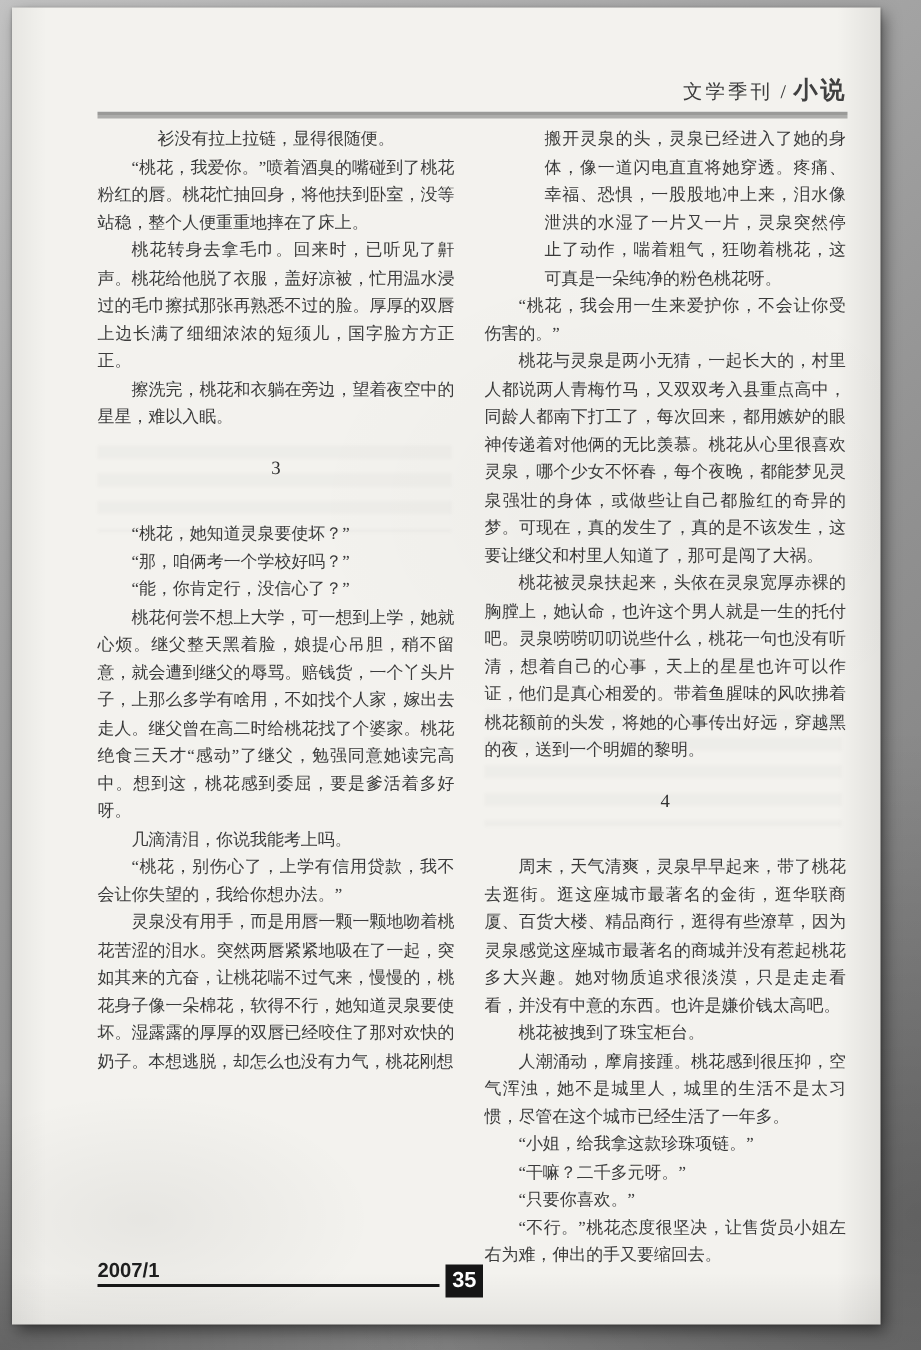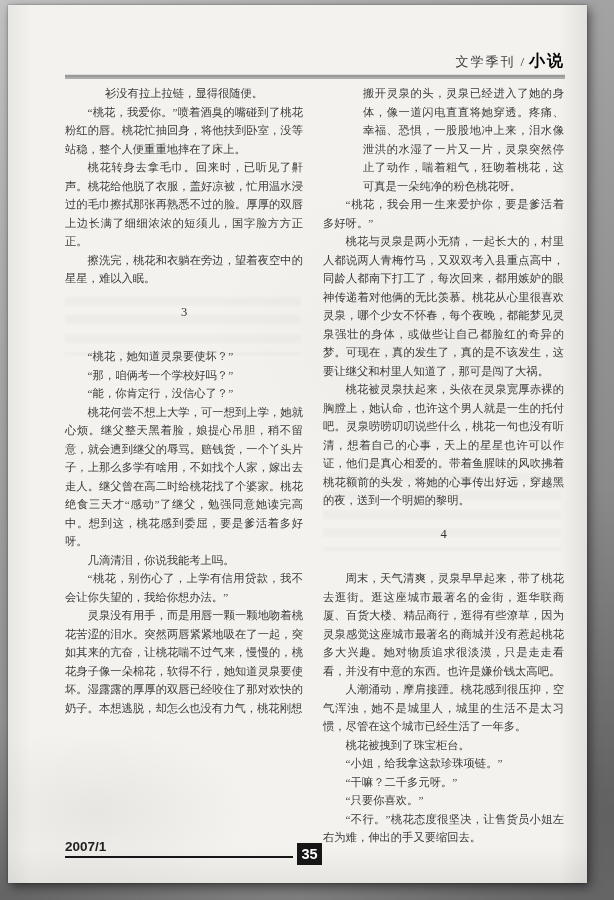--- a/index.html
+++ b/index.html
@@ -24,21 +24,21 @@
       linear-gradient(0deg, rgba(0,0,0,.06), rgba(0,0,0,0) 4%),
       radial-gradient(ellipse 220px 120px at 15% 92%, rgba(0,0,0,.05), transparent 70%),
       radial-gradient(ellipse 320px 240px at 72% 38%, rgba(0,0,0,.025), transparent 70%);
   }
   .header {
     position:absolute; top:46px; right:22px;
     font-size:13px; color:#3c3c3c; white-space:nowrap; line-height:20px;
   }
   .header .journal { letter-spacing:2px; }
   .header .sep { margin:0 5px; color:#2c2c2c; }
-  .header .sec-title { font-size:16px; font-weight:bold; letter-spacing:2px; color:#000000; }
+  .header .sec-title { font-size:16px; font-weight:bold; letter-spacing:2px; color:#404040; }
   .rule {
     position:absolute; left:57px; top:69px; width:500px; height:5px;
     background:linear-gradient(180deg,#dcdcda 0 1px,#9a9a98 1px 3px,#adadab 3px 5px);
   }
   .col {
     position:absolute; top:79px; width:238px;
     font-size:11.3px; line-height:18.5px; color:#3b3b3b;
     text-align:justify; text-justify:inter-ideograph;
   }
   .col-left { left:57px; }
@@ -93,27 +93,27 @@
     <p>“那，咱俩考一个学校好吗？”</p>
     <p>“能，你肯定行，没信心了？”</p>
     <p>桃花何尝不想上大学，可一想到上学，她就心烦。继父整天黑着脸，娘提心吊胆，稍不留意，就会遭到继父的辱骂。赔钱货，一个丫头片子，上那么多学有啥用，不如找个人家，嫁出去走人。继父曾在高二时给桃花找了个婆家。桃花绝食三天才“感动”了继父，勉强同意她读完高中。想到这，桃花感到委屈，要是爹活着多好呀。</p>
     <p>几滴清泪，你说我能考上吗。</p>
     <p>“桃花，别伤心了，上学有信用贷款，我不会让你失望的，我给你想办法。”</p>
     <p>灵泉没有用手，而是用唇一颗一颗地吻着桃花苦涩的泪水。突然两唇紧紧地吸在了一起，突如其来的亢奋，让桃花喘不过气来，慢慢的，桃花身子像一朵棉花，软得不行，她知道灵泉要使坏。湿露露的厚厚的双唇已经咬住了那对欢快的奶子。本想逃脱，却怎么也没有力气，桃花刚想</p>
   </div>
 
   <div class="col col-right">
     <p class="cont">搬开灵泉的头，灵泉已经进入了她的身体，像一道闪电直直将她穿透。疼痛、幸福、恐惧，一股股地冲上来，泪水像泄洪的水湿了一片又一片，灵泉突然停止了动作，喘着粗气，狂吻着桃花，这可真是一朵纯净的粉色桃花呀。</p>
-    <p>“桃花，我会用一生来爱护你，要是爹活着多好呀。”</p>
+    <p>“桃花，我会用一生来爱护你，不会让你受伤害的。”</p>
     <p>桃花与灵泉是两小无猜，一起长大的，村里人都说两人青梅竹马，又双双考入县重点高中，同龄人都南下打工了，每次回来，都用嫉妒的眼神传递着对他俩的无比羡慕。桃花从心里很喜欢灵泉，哪个少女不怀春，每个夜晚，都能梦见灵泉强壮的身体，或做些让自己都脸红的奇异的梦。可现在，真的发生了，真的是不该发生，这要让继父和村里人知道了，那可是闯了大祸。</p>
     <p>桃花被灵泉扶起来，头依在灵泉宽厚赤裸的胸膛上，她认命，也许这个男人就是一生的托付吧。灵泉唠唠叨叨说些什么，桃花一句也没有听清，想着自己的心事，天上的星星也许可以作证，他们是真心相爱的。带着鱼腥味的风吹拂着桃花额前的头发，将她的心事传出好远，穿越黑的夜，送到一个明媚的黎明。</p>
     <div class="section-num">4</div>
     <p>周末，天气清爽，灵泉早早起来，带了桃花去逛街。逛这座城市最著名的金街，逛华联商厦、百货大楼、精品商行，逛得有些潦草，因为灵泉感觉这座城市最著名的商城并没有惹起桃花多大兴趣。她对物质追求很淡漠，只是走走看看，并没有中意的东西。也许是嫌价钱太高吧。</p>
+    <p>桃花被拽到了珠宝柜台。</p>
     <p>人潮涌动，摩肩接踵。桃花感到很压抑，空气浑浊，她不是城里人，城里的生活不是太习惯，尽管在这个城市已经生活了一年多。</p>
-    <p>桃花被拽到了珠宝柜台。</p>
     <p>“小姐，给我拿这款珍珠项链。”</p>
     <p>“干嘛？二千多元呀。”</p>
     <p>“只要你喜欢。”</p>
     <p>“不行。”桃花态度很坚决，让售货员小姐左右为难，伸出的手又要缩回去。</p>
   </div>
 
   <div class="footer-line">
     <span>2007/1</span>
   </div>
   <div class="page-badge">35</div>

